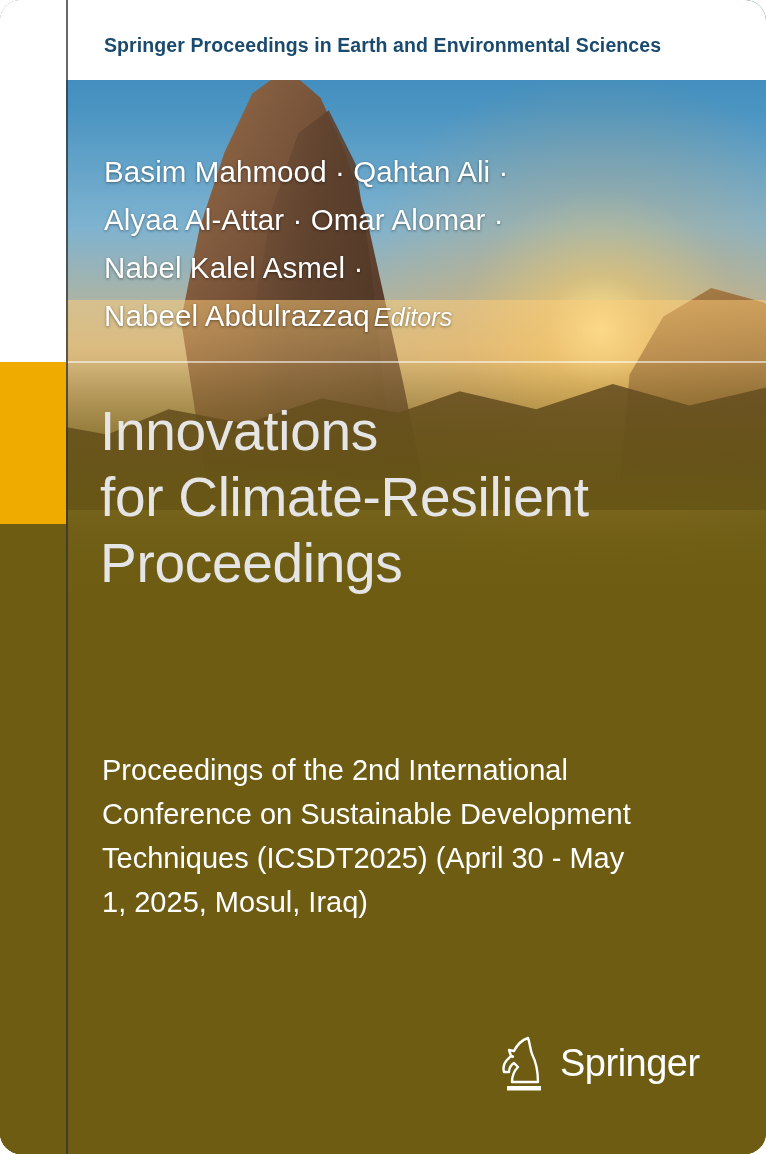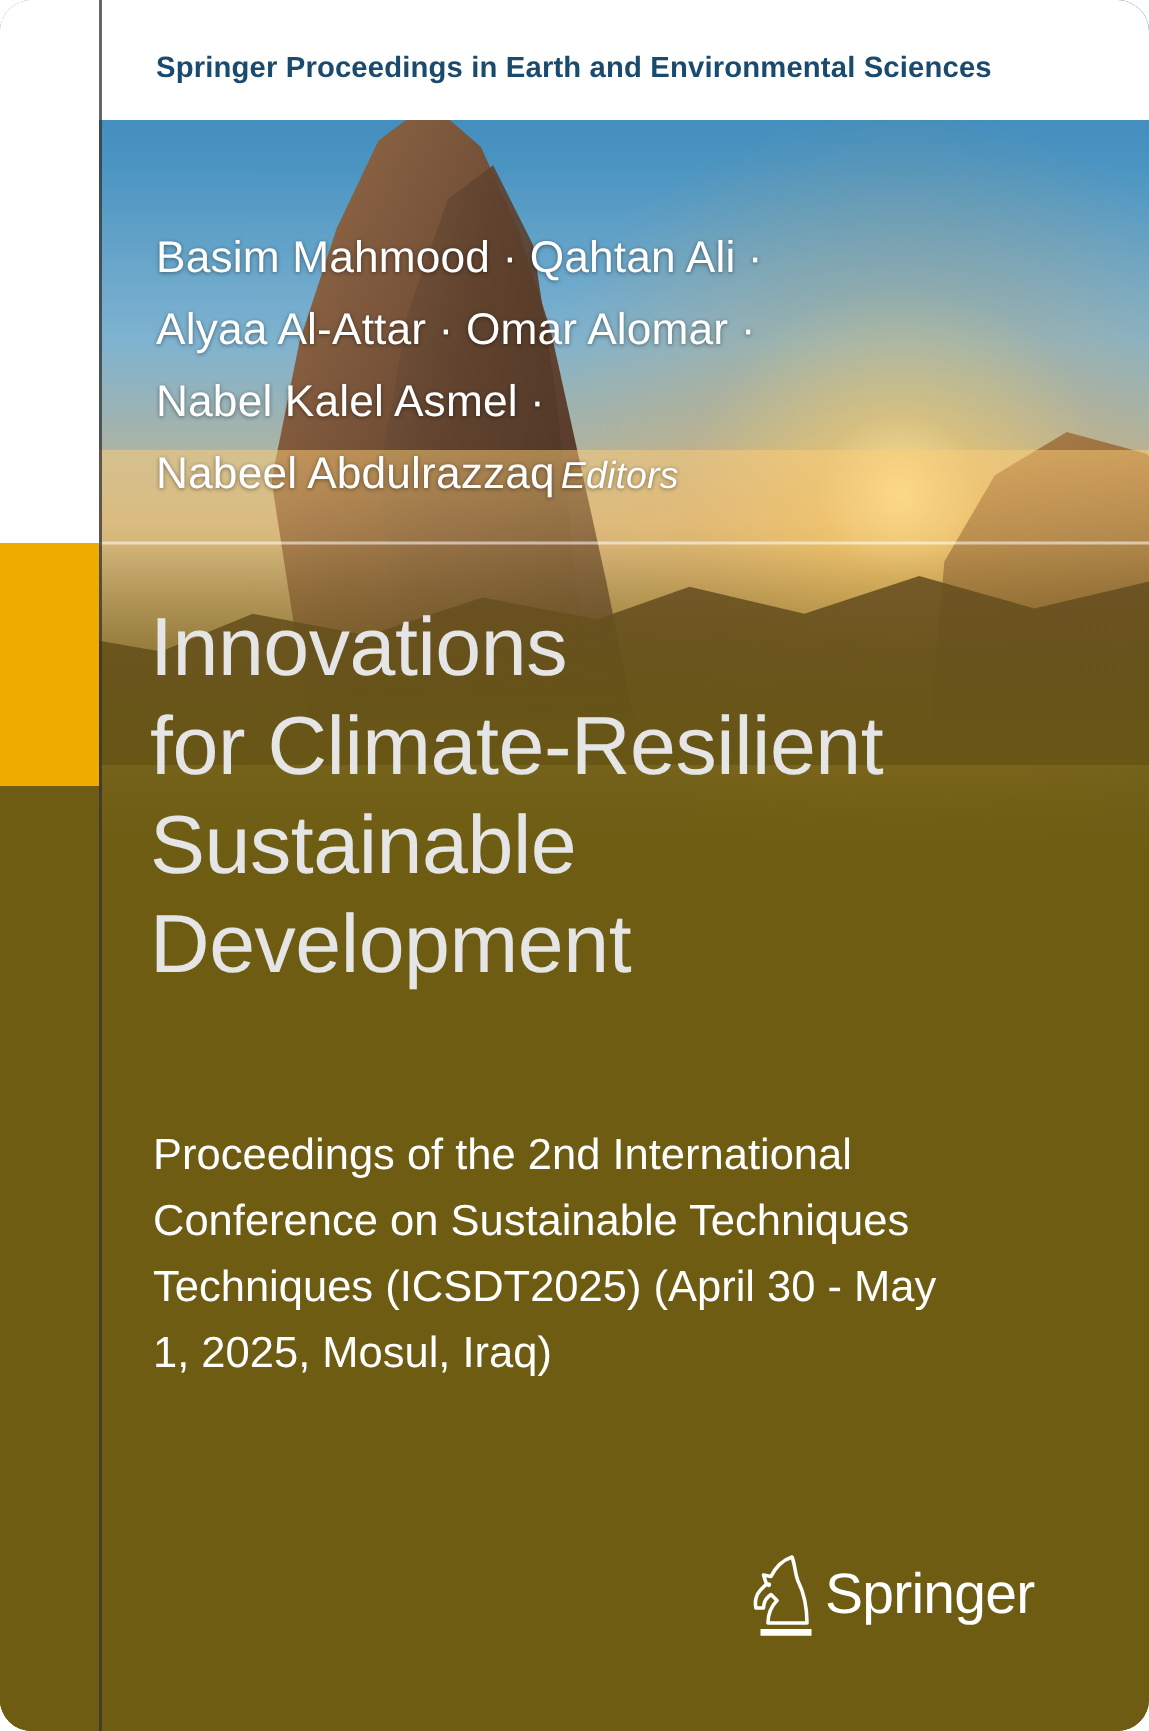--- a/index.html
+++ b/index.html
@@ -176,20 +176,21 @@
   }
 
   
   .logo {
     position: absolute;
     left: 498px; top: 1028px;
     width: 210px; height: 74px;
     z-index: 9;
     display: flex;
     align-items: center;
+    gap: 10px;
   }
   .logo-mark {
     width: 52px; height: 62px;
     position: relative;
   }
   .logo-word {
     color: #ffffff;
     font-size: 38px;
     letter-spacing: -0.5px;
     line-height: 1;
@@ -225,27 +226,26 @@
     <div>Alyaa Al-Attar · Omar Alomar ·</div>
     <div>Nabel Kalel Asmel ·</div>
     <div>
       <span>Nabeel Abdulrazzaq</span><span class="ed-label">Editors</span>
     </div>
   </div>
 
   <div class="title">
     <div>Innovations</div>
     <div>for Climate-Resilient</div>
-    <div>Sustainable</div>
-    <div>Development</div>
+    <div>Proceedings</div>
   </div>
 
   <div class="subtitle">
     <div>Proceedings of the 2nd International</div>
-    <div>Conference on Sustainable Techniques</div>
+    <div>Conference on Sustainable Development</div>
     <div>Techniques (ICSDT2025) (April 30 - May</div>
     <div>1, 2025, Mosul, Iraq)</div>
   </div>
 
   <div class="logo">
     <span class="logo-mark">
       <svg width="52" height="62" viewBox="0 0 52 62" xmlns="http://www.w3.org/2000/svg">
         <path d="M30 4 C24 6 19 11 16 17 L11 16 L13 22 L9 26 C6 29 5 34 6 38 L11 38 C11 34 13 31 16 29 L20 33 C16 37 14 43 14 48 L40 48 C40 38 38 28 34 20 C32 15 32 9 30 4 Z" fill="none" stroke="#ffffff" stroke-width="2.4" stroke-linejoin="round" stroke-linecap="round"></path>
         <circle cx="14.5" cy="22.5" r="1.6" fill="#ffffff"></circle>
         <rect x="9" y="52" width="34" height="4.5" fill="#ffffff"></rect>

